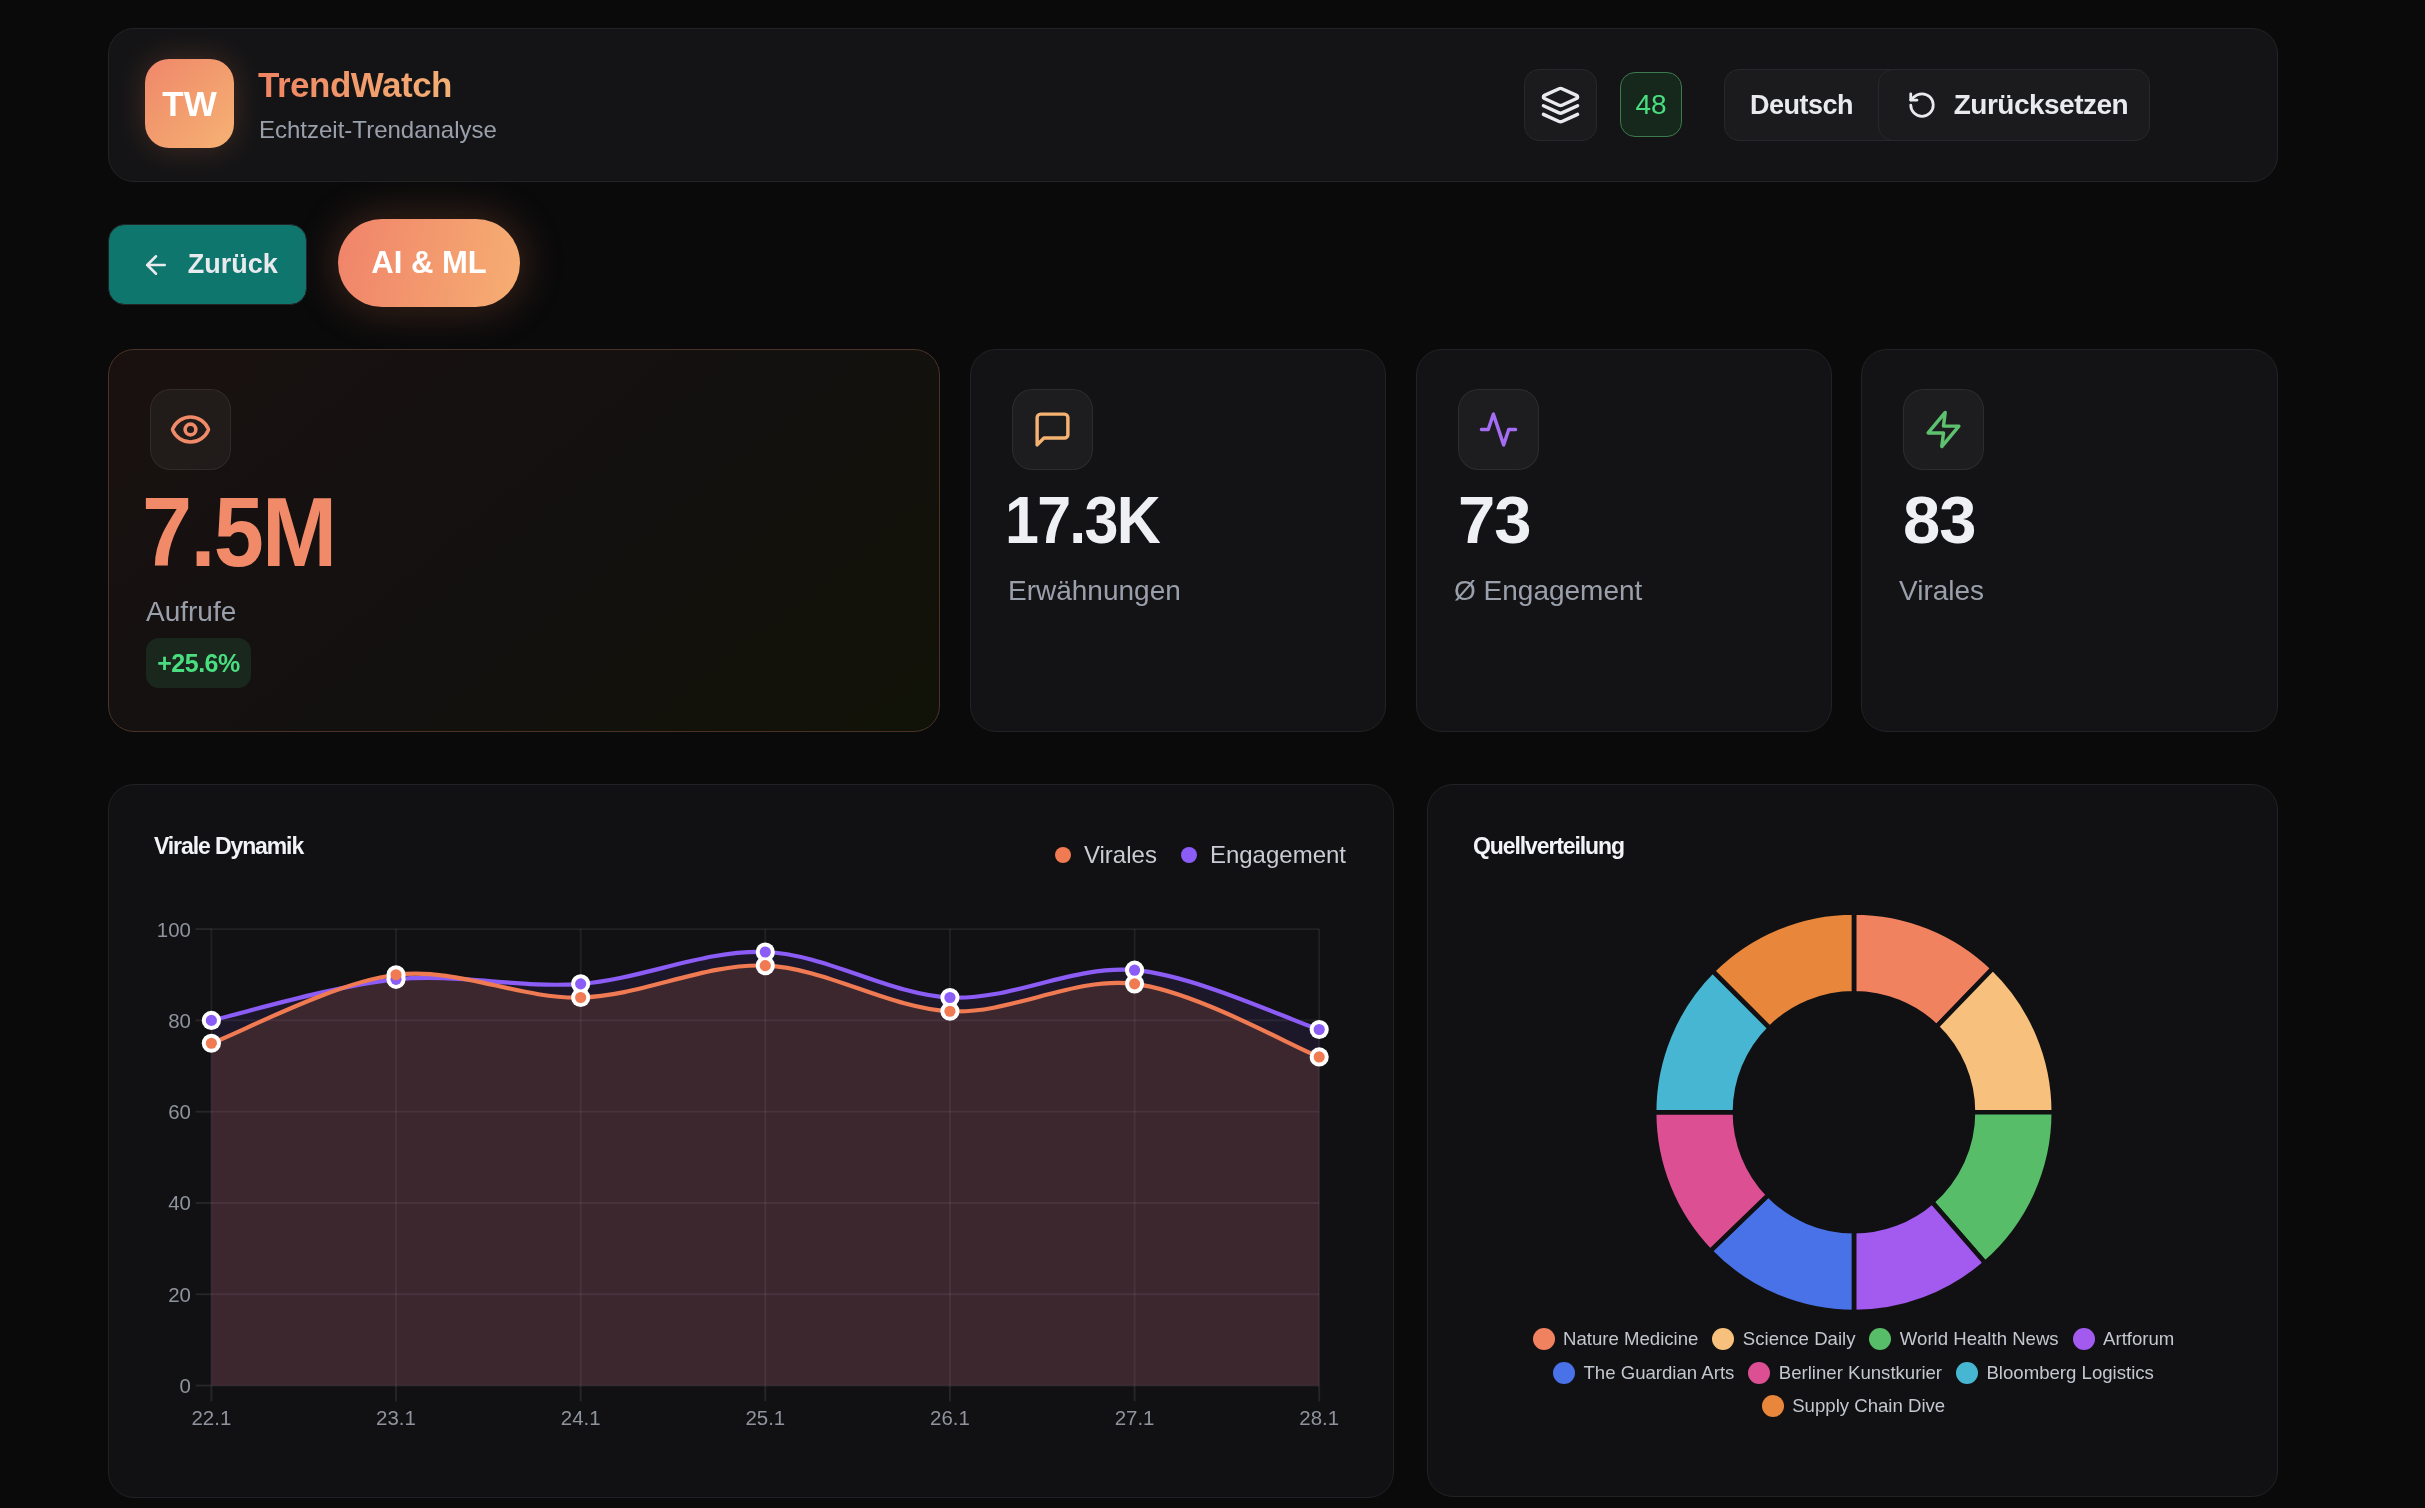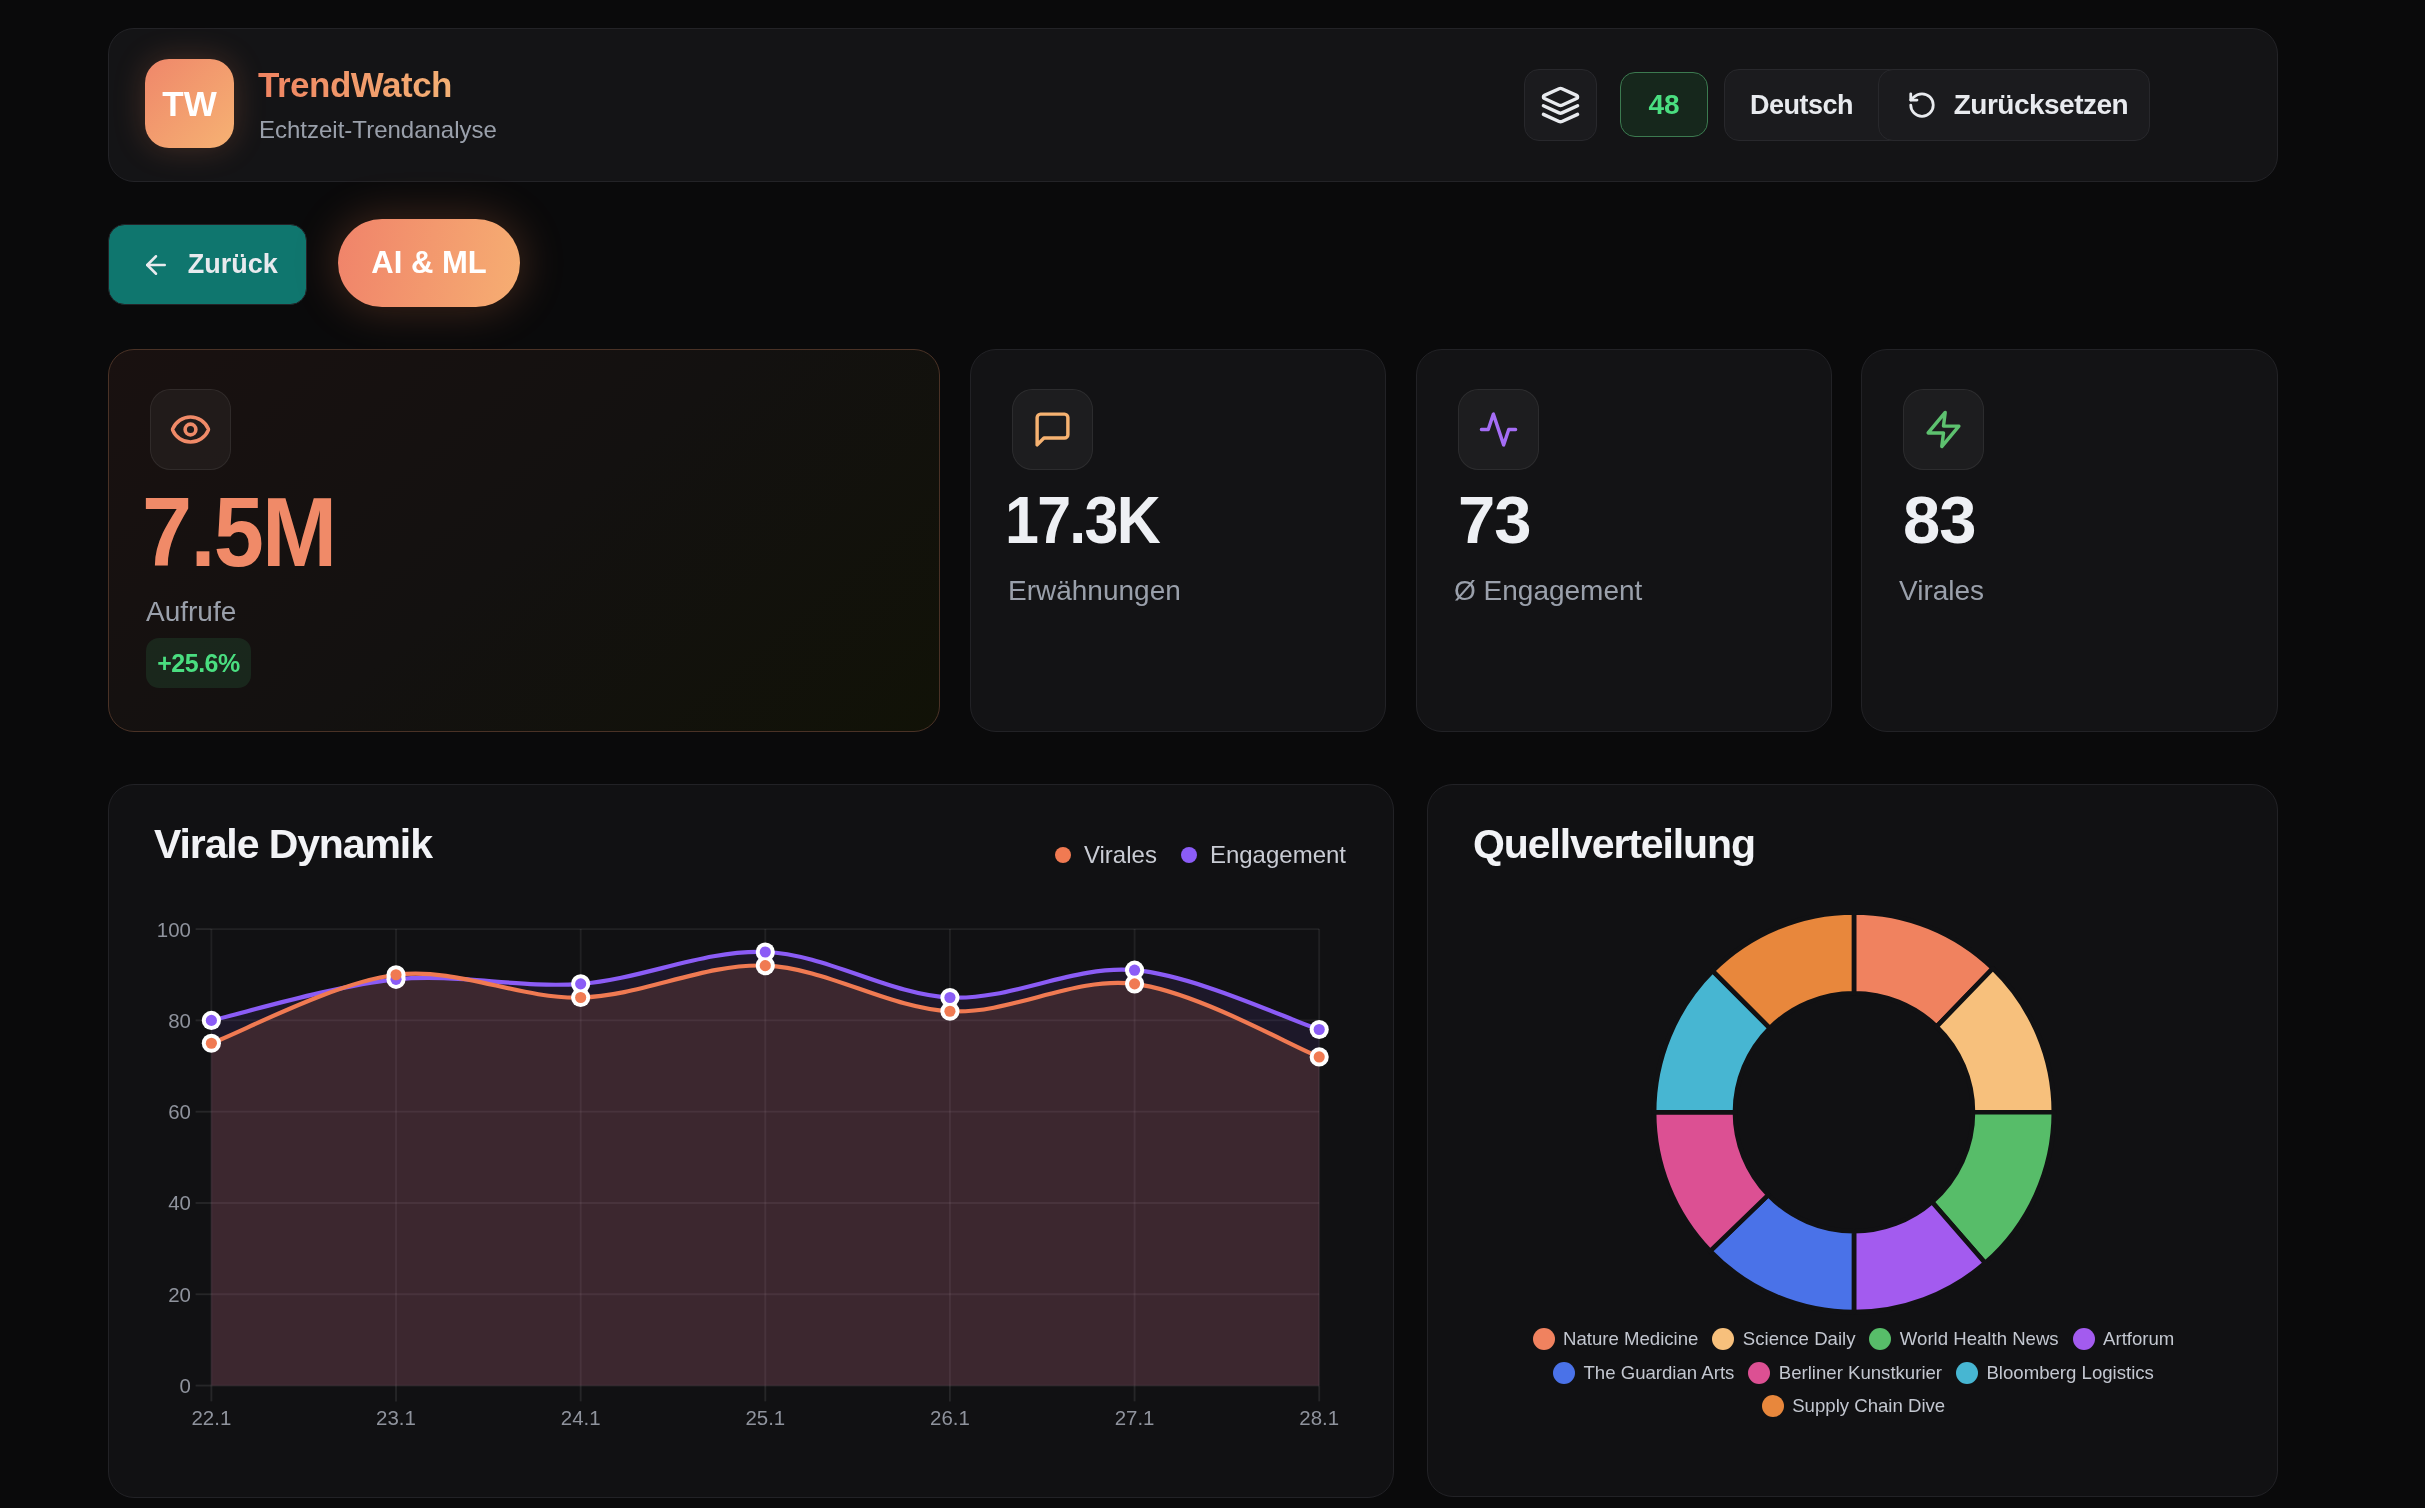--- a/index.html
+++ b/index.html
@@ -42,41 +42,41 @@
   display:flex; align-items:center; justify-content:center; letter-spacing:-0.5px; }
 #c2 { left:970px; top:349px; width:416px; height:383px; }
 #c3 { left:1416px; top:349px; width:416px; height:383px; }
 #c4 { left:1861px; top:349px; width:417px; height:383px; }
 .num2 { position:absolute; left:41px; top:131px; font-size:67px; font-weight:bold; color:#eef0f4; letter-spacing:-0.9px; }
 .lab2 { position:absolute; left:37px; top:225px; font-size:28px; color:#9aa0ab; }
 
 
 #chart { left:108px; top:784px; width:1286px; height:714px; background:#111113; }
 #donut { left:1427px; top:784px; width:851px; height:713px; background:#111113; }
-.ctitle { position:absolute; left:45px; top:36px; font-size:41px; font-weight:bold; color:#f2f3f6; letter-spacing:-1.1px; }
+.ctitle { position:absolute; left:45px; top:48px; font-size:23px; font-weight:bold; color:#f2f3f6; letter-spacing:-1.1px; }
 #cleg { position:absolute; right:47px; top:56px; display:flex; align-items:center; font-size:24px; color:#c9ccd4; }
 #cleg .ld { width:16px; height:16px; border-radius:50%; display:inline-block; margin-right:13px; }
 #cleg .li { display:flex; align-items:center; white-space:nowrap; }
 .lrow { position:absolute; left:0; width:851px; display:flex; justify-content:center; column-gap:14px; font-size:18.6px; color:#c3c7d0; }
 .li { display:flex; align-items:center; white-space:nowrap; }
 .ld { width:22px; height:22px; border-radius:50%; display:inline-block; margin-right:8.4px; }
 </style></head>
 <body>
 <div id="hdr" class="card"></div>
 <div id="logo" class="abs">TW</div>
 <div id="title" class="abs">TrendWatch</div>
 <div id="subtitle" class="abs">Echtzeit-Trendanalyse</div>
 <div class="hbtn" style="left:1524px; width:73px; justify-content:center;">
     <svg width="41" height="41" viewBox="0 0 24 24" fill="none" stroke="#e8eaee" stroke-width="2" stroke-linecap="round" stroke-linejoin="round">
       <path d="m12.83 2.18a2 2 0 0 0-1.66 0L2.6 6.08a1 1 0 0 0 0 1.83l8.58 3.91a2 2 0 0 0 1.66 0l8.58-3.9a1 1 0 0 0 0-1.83z"></path>
       <path d="m22 12.18-9.17 4.16a2 2 0 0 1-1.66 0L2 12.18"></path>
       <path d="m22 17.18-9.17 4.16a2 2 0 0 1-1.66 0L2 17.18"></path>
     </svg>
   </div>
-<div class="hbtn" style="left:1620px; top:72px; width:88px; height:65px; justify-content:center; background:#16271c; border-color:#3c7a50; color:#4ade80; font-size:28px; font-weight:bold;">48</div>
+<div class="hbtn" style="left:1620px; top:72px; width:62px; height:65px; justify-content:center; background:#16271c; border-color:#3c7a50; color:#4ade80; font-size:28px; font-weight:normal;">48</div>
 <div class="hbtn" style="left:1724px; width:212px; justify-content:space-between; padding:0 22px 0 25px; font-size:27px; font-weight:bold; letter-spacing:-0.5px;">Deutsch <svg width="22" height="22" viewBox="0 0 24 24" fill="none" stroke="#a2a7b1" stroke-width="2" stroke-linecap="round" stroke-linejoin="round">
       <path d="m6 9 6 6 6-6"></path>
     </svg></div>
 <div class="hbtn" style="left:1878px; width:272px; justify-content:flex-start; gap:16.7px; padding:0 0 0 28px; font-size:28px; font-weight:bold; letter-spacing:-0.5px;"><svg width="30" height="30" viewBox="0 0 24 24" fill="none" stroke="#e8eaee" stroke-width="2.2" stroke-linecap="round" stroke-linejoin="round">
       <path d="M3 12a9 9 0 1 0 9-9 9.75 9.75 0 0 0-6.74 2.74L3 8"></path>
       <path d="M3 3v5h5"></path>
     </svg> Zurücksetzen</div>
 
 <div id="back"><svg width="30" height="30" viewBox="0 0 24 24" fill="none" stroke="#e8eaee" stroke-width="2" stroke-linecap="round" stroke-linejoin="round">
       <path d="m12 19-7-7 7-7"></path>

